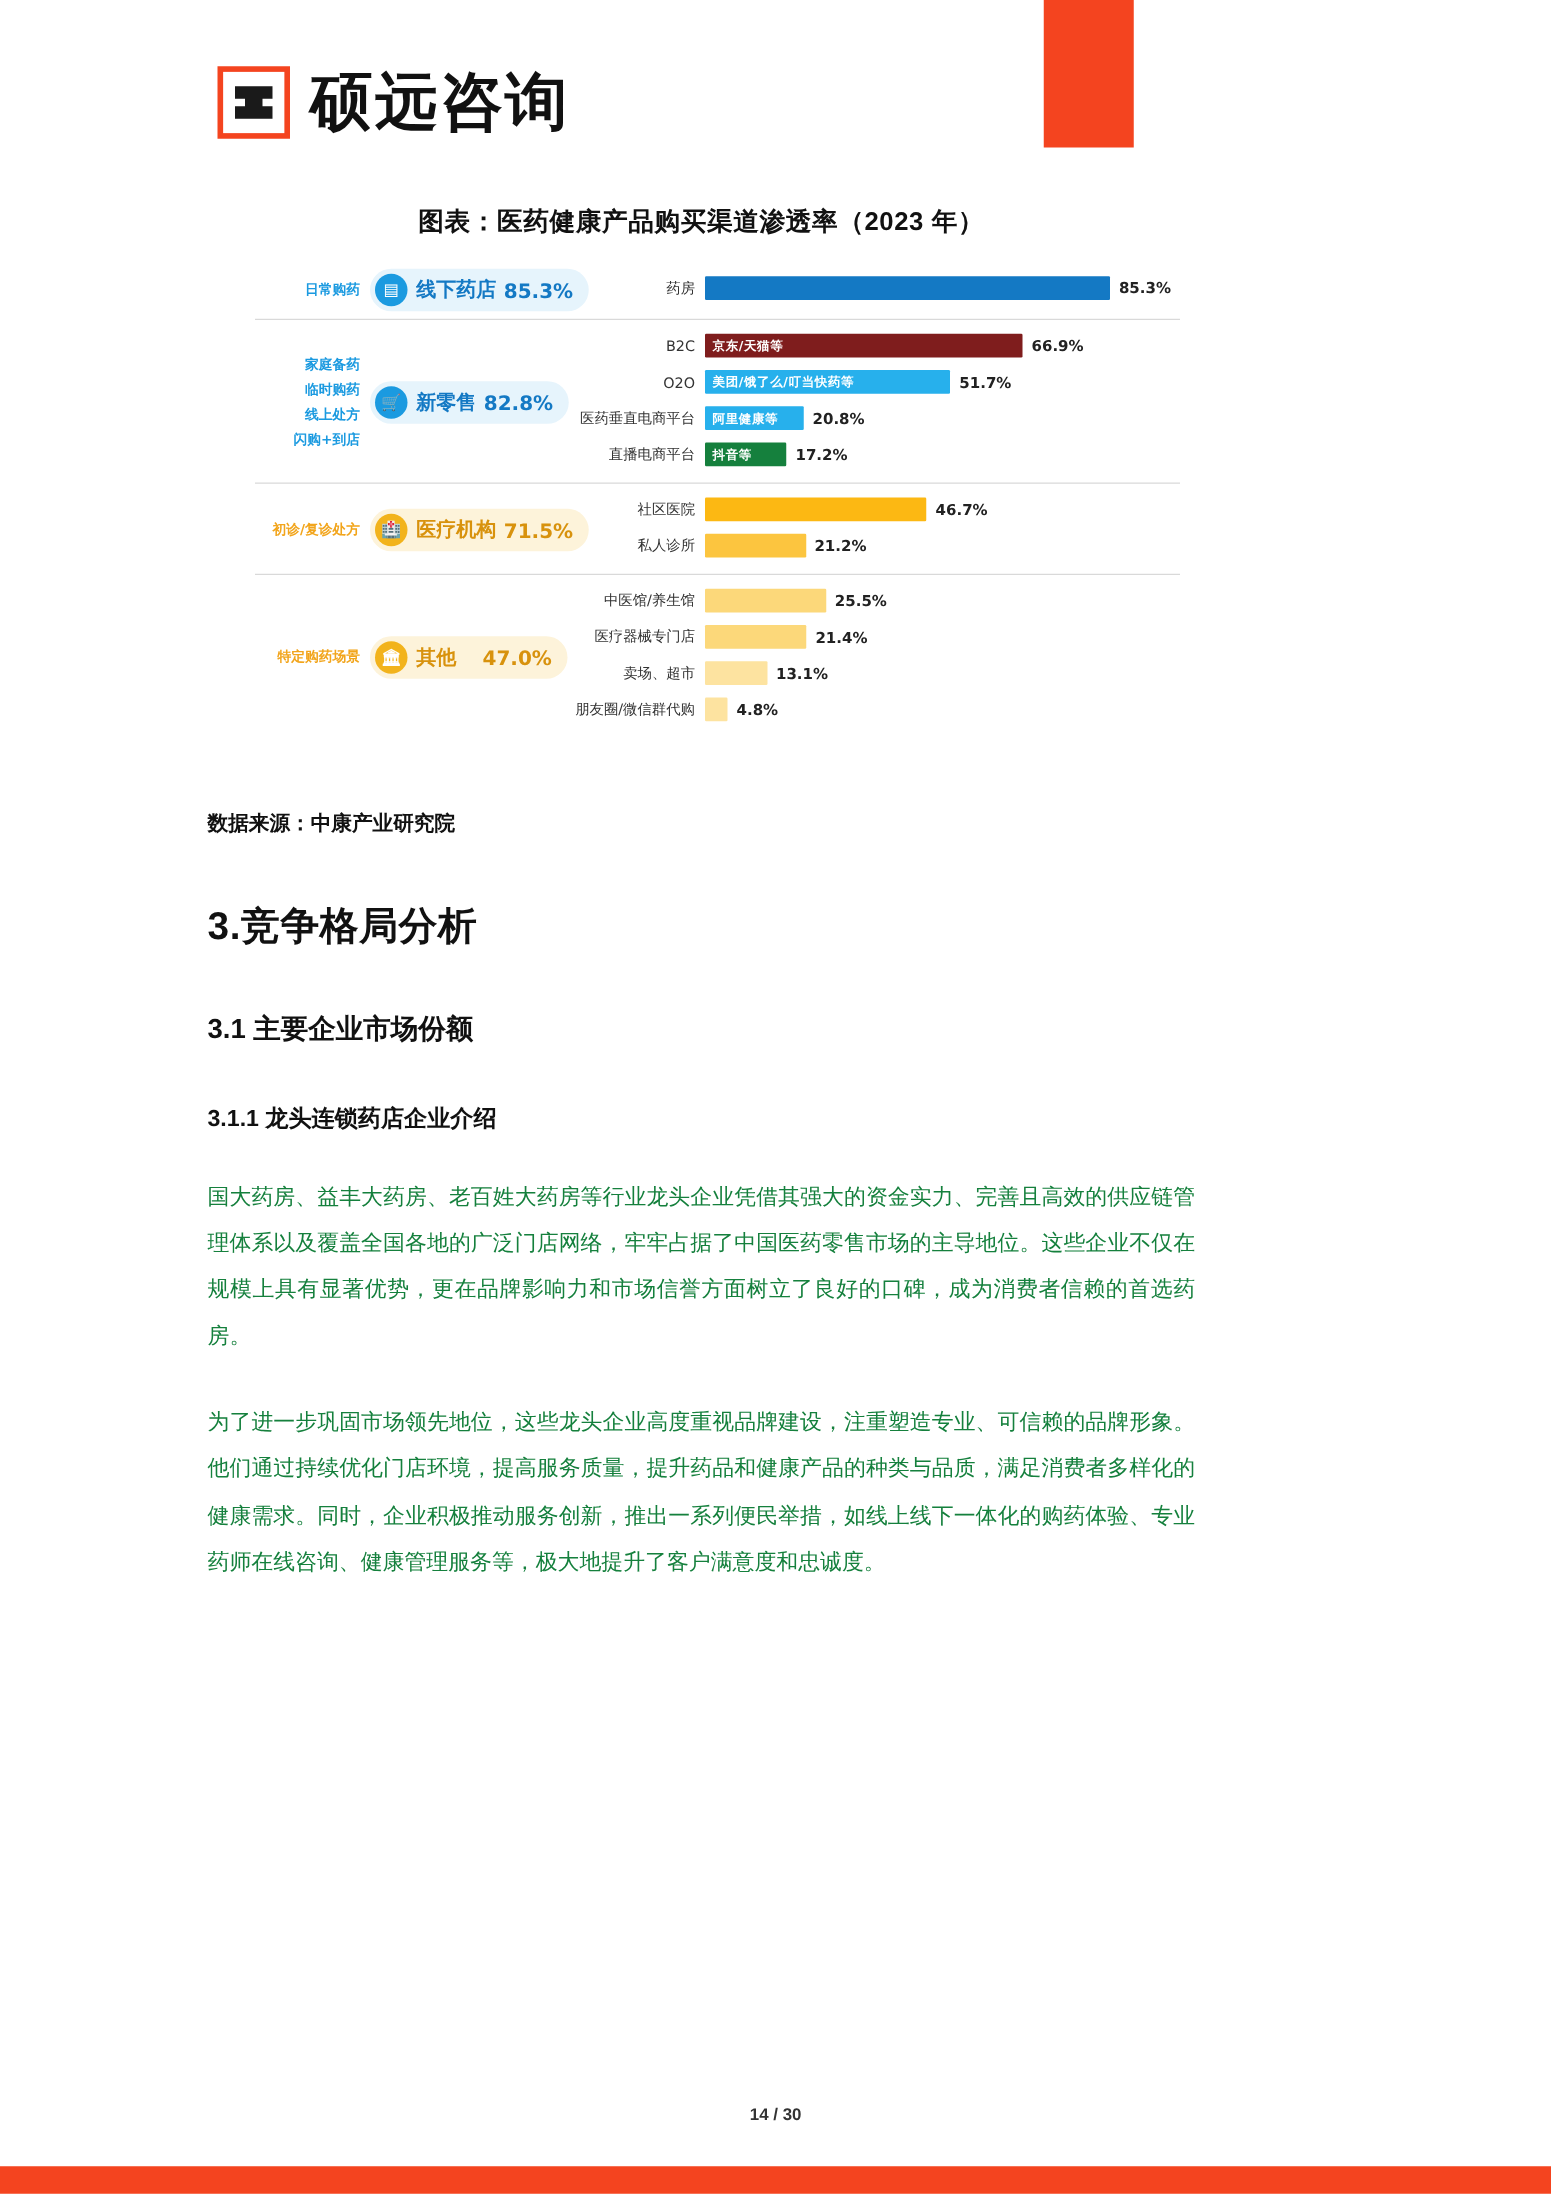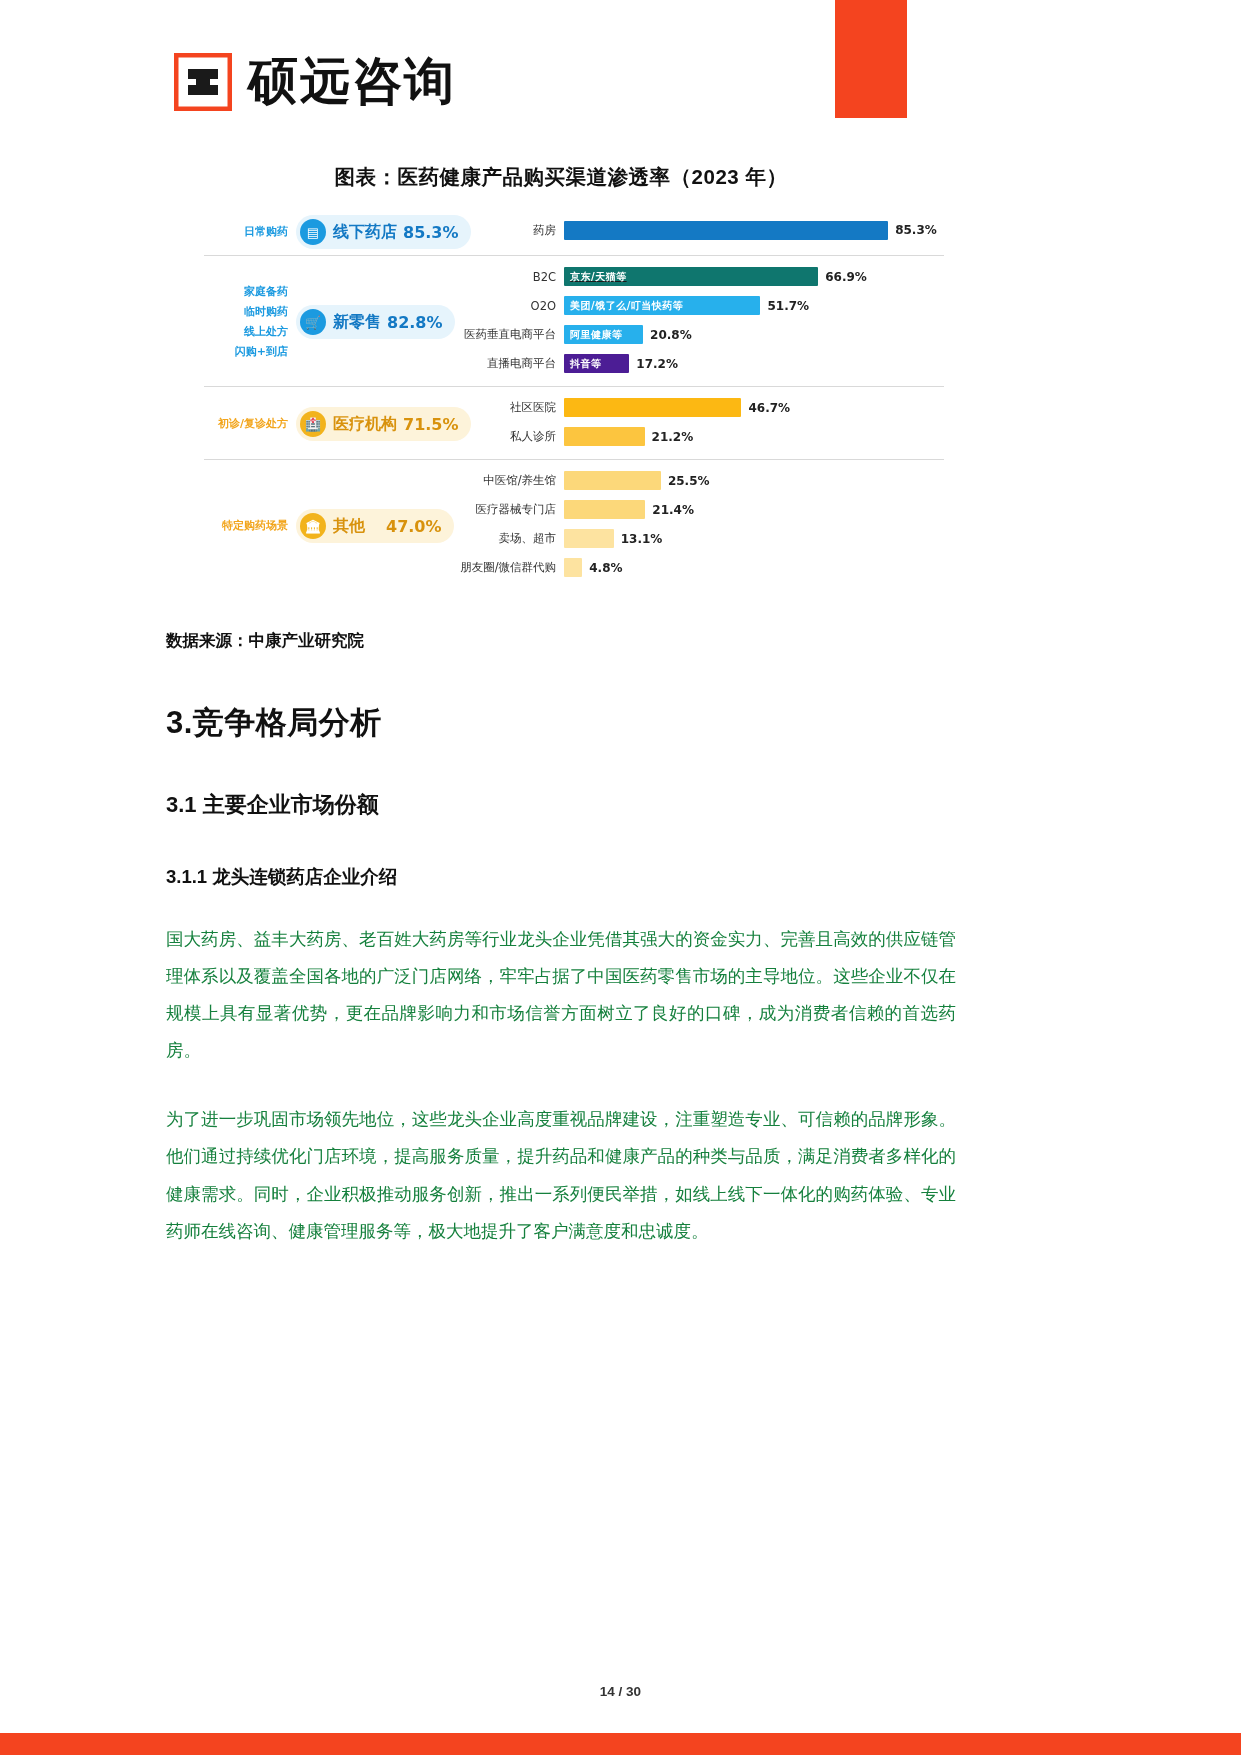--- a/index.html
+++ b/index.html
@@ -186,21 +186,21 @@
     white-space: nowrap;
   }
   .chart-divider {
     border-top: 1px solid #d9d9d9;
     margin: 6px 0 8px 0;
   }
   .chart-block { position: relative; }
   .block-flex { display: flex; align-items: center; }
   
   .source {
-    margin-top: 46px;
+    margin-top: 64px;
     font-size: 16.5px;
     font-weight: bold;
     color: #111111;
   }
   h2.sec {
     font-size: 31px;
     font-weight: bold;
     margin: 50px 0 0 0;
     color: #111111;
     letter-spacing: 0.5px;
@@ -298,21 +298,21 @@
             <div class="group-pill pill-blue">
               <span class="bubble">🛒</span>
               <span>新零售</span>
               <span style="margin-left:6px">82.8%</span>
             </div>
           </div>
           <div class="col-bars">
             <div class="bar-row">
               <div class="bar-name">B2C</div>
               <div class="bar-track">
-                <div class="bar-fill" style="width:66.9%;background:#0f766e;text-decoration:underline;">
+                <div class="bar-fill" style="width:66.9%;background:#7f1d1d;">
                   <span class="bar-brand">京东/天猫等</span>
                 </div>
                 <span class="bar-value">66.9%</span>
               </div>
             </div>
             <div class="bar-row">
               <div class="bar-name">O2O</div>
               <div class="bar-track">
                 <div class="bar-fill" style="width:51.7%;background:#27b0ec;">
                   <span class="bar-brand">美团/饿了么/叮当快药等</span>
@@ -325,21 +325,21 @@
               <div class="bar-track">
                 <div class="bar-fill" style="width:20.8%;background:#27b0ec;">
                   <span class="bar-brand">阿里健康等</span>
                 </div>
                 <span class="bar-value">20.8%</span>
               </div>
             </div>
             <div class="bar-row">
               <div class="bar-name">直播电商平台</div>
               <div class="bar-track">
-                <div class="bar-fill" style="width:17.2%;background:#4c1d95;">
+                <div class="bar-fill" style="width:17.2%;background:#15803d;">
                   <span class="bar-brand">抖音等</span>
                 </div>
                 <span class="bar-value">17.2%</span>
               </div>
             </div>
           </div>
         </div>
       </div>
 
       <div class="chart-divider"></div>

